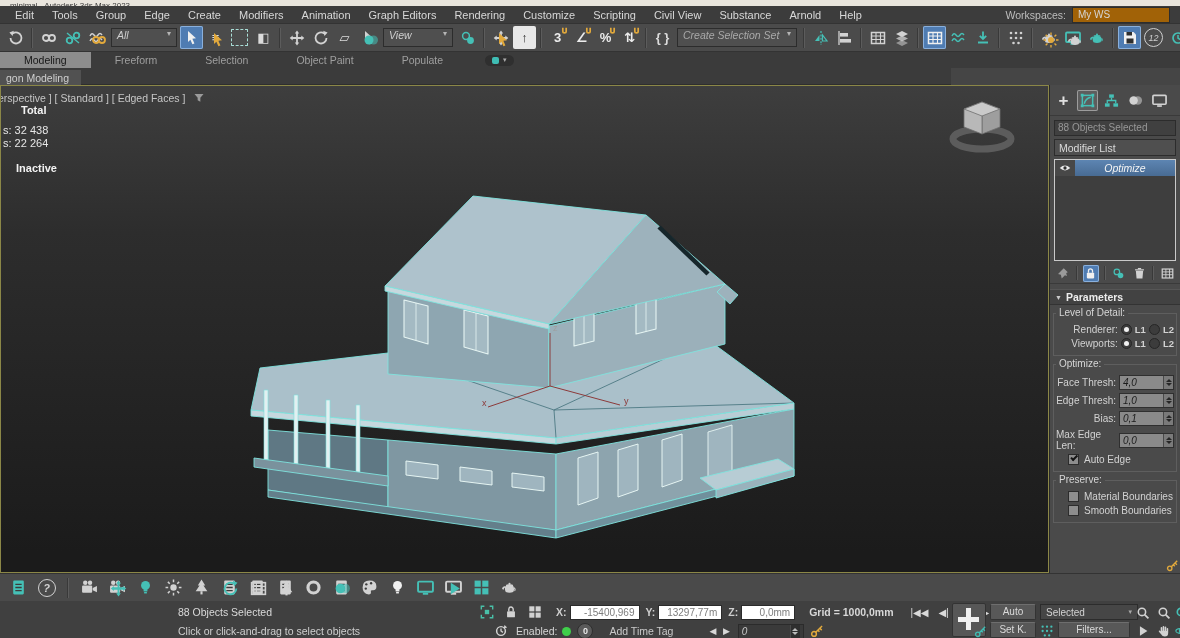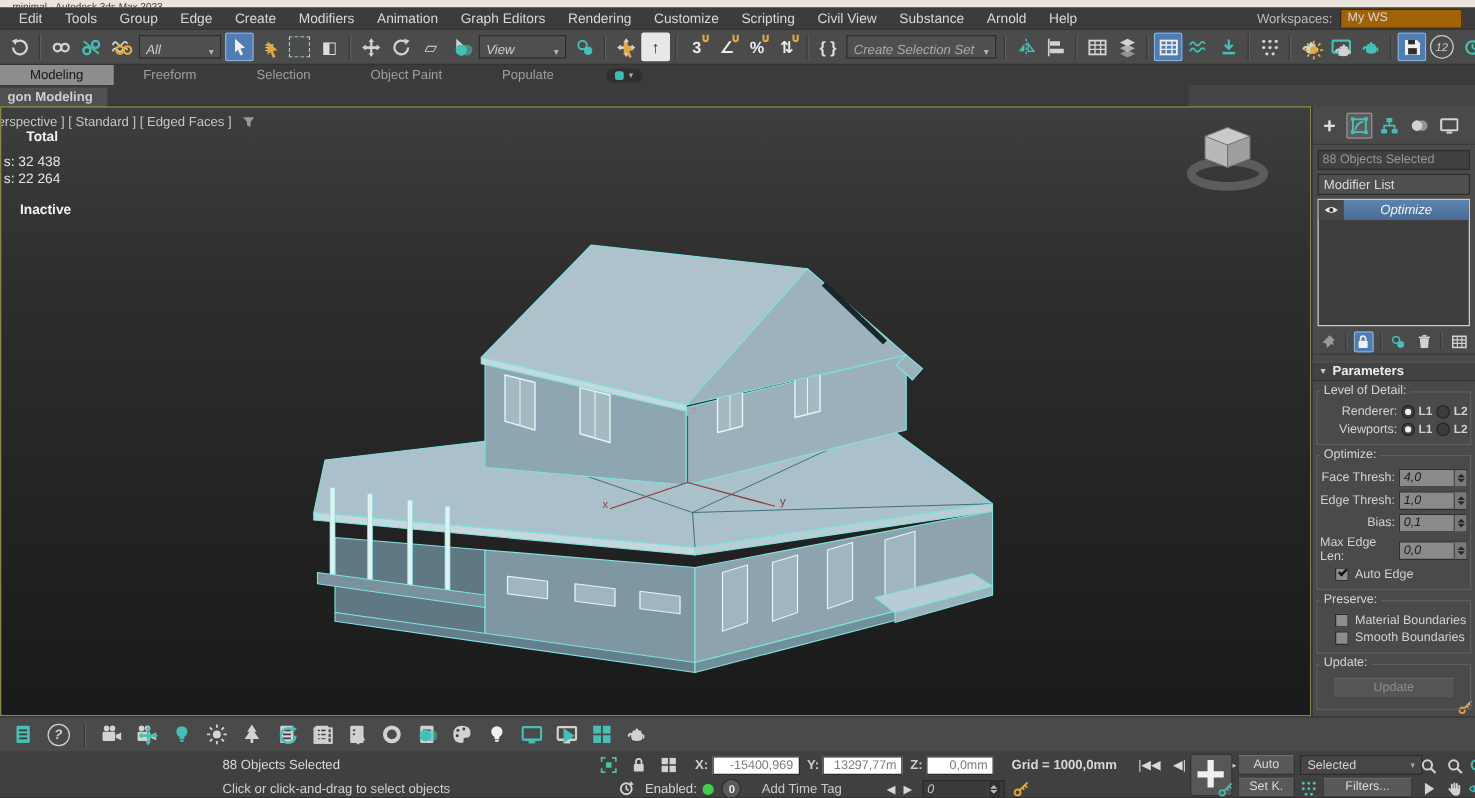--- a/index.html
+++ b/index.html
@@ -24,35 +24,35 @@
        flex:0 0 auto;position:relative;}
   .tic svg{width:16px;height:16px;display:block;}
   .tic.act{background:#4f7cb2;box-shadow:inset 0 0 0 1px #8ab0dc;}
   .tsep{width:0;height:20px;border-left:1px solid #393939;border-right:1px solid #5c5c5c;margin:0 3px;flex:0 0 auto;}
   .c-gray{color:#d2d2d2}.c-wht{color:#f0f0f0}.c-teal{color:#45c0b6}.c-yel{color:#e2a93c}.c-dark{color:#9a9a9a}
   .flip{transform:scaleX(-1);}
   .gly{font-size:13px;color:#dcdcdc;font-weight:bold;line-height:1;}
   .snap{font-size:13px;color:#ececec;font-weight:bold;}
   .snap .mag{position:absolute;top:1px;right:0px;width:9px;height:9px;color:#e2a93c;}
   .dash{width:15px;height:15px;border:1.4px dashed #a9ded7;border-radius:1px;}
-  .ddl{height:17px;background:#4f4f4f;border:1px solid #2c2c2c;display:flex;align-items:flex-end;
+  .ddl{height:17px;background:#4f4f4f;border:1px solid #2c2c2c;display:flex;align-items:flex-start;
        font-size:10.5px;color:#cfcfcf;padding:0 5px;gap:5px;flex:0 0 auto;margin:0 2px;}
   .ddl .car{font-size:8px;color:#b5b5b5;margin-left:auto;}
   .badge12{width:17px;height:17px;border:1.6px solid #cfcfcf;border-radius:50%;color:#cfcfcf;font-size:9px;
            display:flex;align-items:center;justify-content:center;}
   .ov{position:absolute;width:9px;height:9px;right:1px;bottom:1px;}
   
   .ribbontabs{left:0;top:52px;width:1180px;height:16px;background:#3b3b3b;display:flex;align-items:stretch;}
   .rtab{font-size:10.5px;color:#9f9f9f;padding:0 24px;display:flex;align-items:center;}
   .rtab.active{background:#8d8d8d;color:#161616;}
   .ribmin{display:flex;align-items:center;gap:4px;margin-left:18px;background:#2f2f2f;border-radius:7px;
           padding:0 7px;height:11px;align-self:center;}
   .ribmin .dot{width:7px;height:7px;border-radius:2px;background:#3fbdb4;}
   .ribmin .car{font-size:7px;color:#aaa;}
-  .ribsub{left:0;top:68px;width:951px;height:17px;background:#3b3b3b;border-bottom:1px solid #2e2e2e;box-sizing:border-box;font-weight:bold;}
+  .ribsub{left:0;top:68px;width:951px;height:17px;background:#3b3b3b;border-bottom:1px solid #2e2e2e;box-sizing:border-box;}
   .subtab{display:inline-block;background:#515151;color:#cfcfcf;font-size:10.5px;padding:2px 12px 1px 6px;height:14px;}
   
   .viewport{left:0;top:85px;width:1049px;height:488px;box-sizing:border-box;border:1px solid #8b8747;
             background:linear-gradient(#3e3e3e,#2d2d2d 30%,#1b1b1b 96%);overflow:hidden;}
   .vplabel{left:-3px;top:6px;font-size:10.5px;color:#c6c6c6;display:flex;align-items:center;gap:8px;}
   .vplabel svg{width:12px;height:12px;color:#9a9a9a;}
   .stats{font-size:11px;color:#e6e6e6;}
   .st-b{font-weight:bold;color:#f2f2f2;}
   .viewcube{right:24px;top:8px;width:84px;height:66px;}
   
@@ -851,24 +851,20 @@
       <div class="prow cbrow">
         <span class="cb"></span>
         <span>Material Boundaries</span>
       </div>
       <div class="prow cbrow">
         <span class="cb"></span>
         <span>Smooth Boundaries</span>
       </div>
     </div>
 
-    <div class="pgroup">
-      <span class="gl">Update:</span>
-      <div class="updbtn">Update</div>
-    </div>
   </div>
 
   <div class="abs btoolbar">
     <span class="bic">
         <svg class="c-teal">
           <use href="#sy-doc"></use>
         </svg>
       </span>
     <span class="bic">
         <i class="qmark">?</i>

